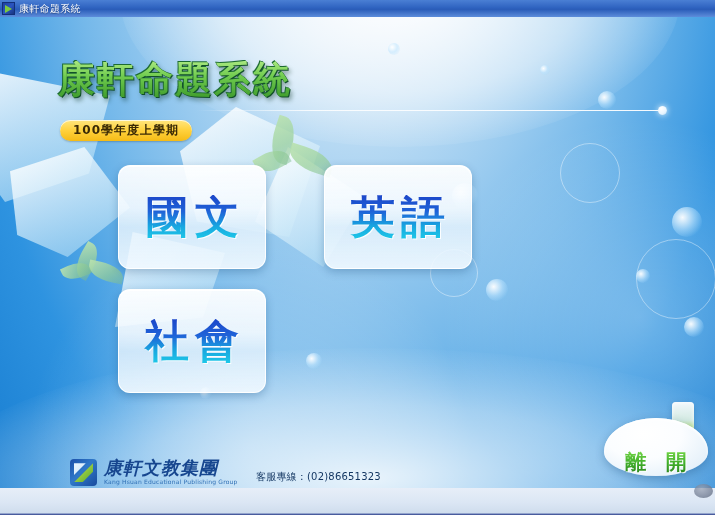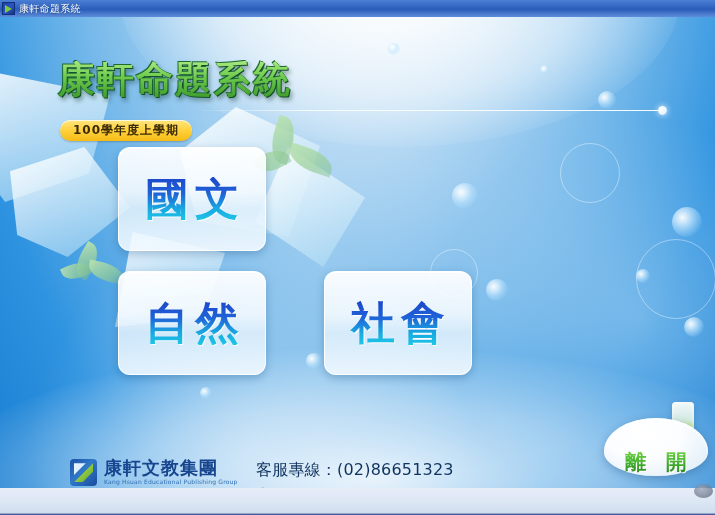--- a/index.html
+++ b/index.html
@@ -182,21 +182,21 @@
     font-size: 12px;
     font-weight: bold;
     letter-spacing: 1px;
     white-space: nowrap;
     text-align: center;
   }
 
   
   .grid {
     position: absolute;
-    left: 118px; top: 130px;
+    left: 118px; top: 148px;
     width: 580px;
     text-align: right;
   }
   .subject-row {
     display: flex;
     gap: 58px;
     margin-bottom: 20px;
   }
   .subject-btn {
     width: 148px;
@@ -264,32 +264,33 @@
     clip-path: polygon(0% 0%, 62% 0%, 0% 62%);
   }
   .logo-text-block { display: flex; flex-direction: column; }
   .logo-cn {
     font-size: 18px;
     font-weight: bold;
     letter-spacing: 1px;
     color: #17468f;
     line-height: 1.05;
     white-space: nowrap;
+    font-style: italic;
   }
   .logo-en {
     font-size: 6px;
     letter-spacing: 0.2px;
     color: #2f6fb5;
     line-height: 1.4;
     white-space: nowrap;
   }
   .contact {
     position: absolute;
-    left: 256px; top: 20px;
-    font-size: 16px;
+    left: 256px; top: 32px;
+    font-size: 10px;
     color: #10335f;
     line-height: 1.65;
     white-space: nowrap;
   }
   .contact div { letter-spacing: 0.2px; }
 
   
   .exit-cloud {
     position: absolute;
     left: 604px; top: 401px;
@@ -397,26 +398,26 @@
 
     <div class="main-title">康軒命題系統</div>
     <div class="term-badge">100學年度上學期</div>
 
     <div class="grid">
 
       <div class="subject-row">
         <div class="subject-btn">
           <span class="subject-label">國文</span>
         </div>
+        <div class="subject-btn">
+          <span class="subject-label">英語</span>
+        </div>
       </div>
 
       <div class="subject-row">
-        <div class="subject-btn">
-          <span class="subject-label">自然</span>
-        </div>
         <div class="subject-btn">
           <span class="subject-label">社會</span>
         </div>
       </div>
 
     </div>
 
     <div class="footer">
       <div class="logo-wrap">
         <div class="logo-mark"></div>

